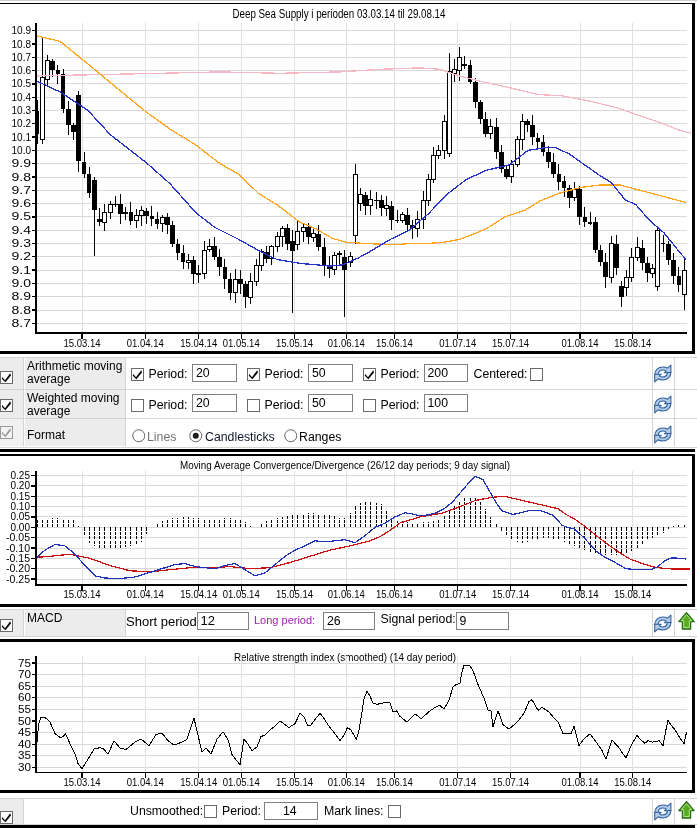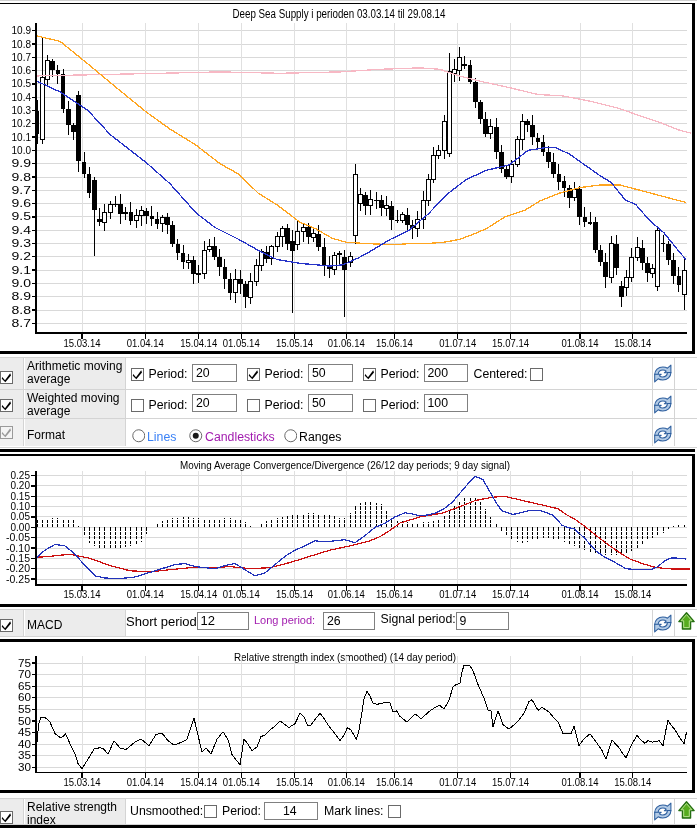--- a/index.html
+++ b/index.html
@@ -711,26 +711,26 @@
 <div class="cbcell" style="background:#f1f1f1">
           <div style="position:absolute;left:1px;top:6px;"><svg width="13" height="13" viewBox="0 0 13 13">
               <rect x="0.5" y="0.5" width="12" height="12" fill="#f4f4f4" stroke="#9a9a9a"></rect>
               <path d="M2.2 6.0 L5.0 9.2 L10.2 2.2 L11.0 4.6 L5.3 11.2 L1.8 7.8 Z" fill="#9a9a9a"></path>
             </svg></div>
         </div>
 <div class="lblcell" style="padding-top:10.5px">Format</div>
 <div style="position:absolute;left:131.5px;top:10px;"><svg width="13.5" height="13.5" viewBox="0 0 13.5 13.5">
             <circle cx="6.75" cy="6.75" r="6" fill="#fff" stroke="#6a6a6a"></circle>
           </svg></div>
-<div style="position:absolute;left:147px;top:11px;font-size:12.3px;color:#3b82f6;white-space:nowrap">Lines</div>
+<div style="position:absolute;left:147px;top:11px;font-size:12.3px;color:#737373;white-space:nowrap">Lines</div>
 <div style="position:absolute;left:189px;top:10px;"><svg width="13.5" height="13.5" viewBox="0 0 13.5 13.5">
             <circle cx="6.75" cy="6.75" r="6" fill="#fff" stroke="#6a6a6a"></circle>
             <circle cx="6.75" cy="6.75" r="3" fill="#1a1a1a"></circle>
           </svg></div>
-<div style="position:absolute;left:205px;top:11px;font-size:12.3px;color:#a21caf;white-space:nowrap">Candlesticks</div>
+<div style="position:absolute;left:205px;top:11px;font-size:12.3px;color:#0f172a;white-space:nowrap">Candlesticks</div>
 <div style="position:absolute;left:283.5px;top:10px;"><svg width="13.5" height="13.5" viewBox="0 0 13.5 13.5">
             <circle cx="6.75" cy="6.75" r="6" fill="#fff" stroke="#6a6a6a"></circle>
           </svg></div>
 <div style="position:absolute;left:299px;top:11px;font-size:12.3px;color:#000;white-space:nowrap">Ranges</div>
 <div class="ic1">
           <div style="position:absolute;left:1.5px;top:6px;"><svg width="19" height="19" viewBox="0 0 19 19">
               <g fill="#b3cbe6" stroke="#2e5f9e" stroke-width="1.05" stroke-linejoin="round">
                 <path d="M0.7 10.6 C0.7 6.2 4.2 3.0 8.9 3.0 C10.7 3.0 12.3 3.4 13.5 4.2 L16.9 1.1 L16.9 8.8 L10.3 8.8 L12.2 7.1 C11.2 6.3 10.1 6.0 8.9 6.0 C6.2 6.0 4.4 7.6 4.1 10.6 Z"></path>
                 <path d="M0.7 10.6 C0.7 6.2 4.2 3.0 8.9 3.0 C10.7 3.0 12.3 3.4 13.5 4.2 L16.9 1.1 L16.9 8.8 L10.3 8.8 L12.2 7.1 C11.2 6.3 10.1 6.0 8.9 6.0 C6.2 6.0 4.4 7.6 4.1 10.6 Z" transform="rotate(180 8.8 9.5)"></path>
               </g>
@@ -739,21 +739,21 @@
 </div>
 </div>
 <div class="tbl" style="top:608.5px;height:28px;border-bottom:1px solid #d4d4d4">
 <div class="row" style="height:27px">
 <div class="cbcell">
           <div style="position:absolute;left:1px;top:8px;"><svg width="13" height="13" viewBox="0 0 13 13">
               <rect x="0.5" y="0.5" width="12" height="12" fill="#fff" stroke="#6a6a6a"></rect>
               <path d="M2.2 6.0 L5.0 9.2 L10.2 2.2 L11.0 4.6 L5.3 11.2 L1.8 7.8 Z" fill="#000"></path>
             </svg></div>
         </div>
-<div class="lblcell" style="padding-top:9px">MACD</div>
+<div class="lblcell" style="padding-top:2px">MACD</div>
 <div style="position:absolute;left:126px;top:4.5px;font-size:13px;color:#000;white-space:nowrap">Short period:</div>
 <div style="position:absolute;left:196.5px;top:2.5px;width:52px;height:18px;background:#fff;border:1px solid #808080;box-sizing:border-box;font-size:13px;line-height:16px;padding-left:3px;color:#000">12</div>
 <div style="position:absolute;left:254px;top:4.5px;font-size:11px;color:#a21caf;white-space:nowrap">Long period:</div>
 <div style="position:absolute;left:323px;top:2.5px;width:52px;height:18px;background:#fff;border:1px solid #808080;box-sizing:border-box;font-size:12.3px;line-height:16px;padding-left:3px;color:#000">26</div>
 <div style="position:absolute;left:380.5px;top:2px;font-size:12.3px;color:#000;white-space:nowrap">Signal period:</div>
 <div style="position:absolute;left:455.5px;top:2.5px;width:53px;height:18px;background:#fff;border:1px solid #808080;box-sizing:border-box;font-size:12.3px;line-height:16px;padding-left:3px;color:#000">9</div>
 <div class="ic1">
           <div style="position:absolute;left:1.5px;top:4px;"><svg width="19" height="19" viewBox="0 0 19 19">
               <g fill="#b3cbe6" stroke="#2e5f9e" stroke-width="1.05" stroke-linejoin="round">
                 <path d="M0.7 10.6 C0.7 6.2 4.2 3.0 8.9 3.0 C10.7 3.0 12.3 3.4 13.5 4.2 L16.9 1.1 L16.9 8.8 L10.3 8.8 L12.2 7.1 C11.2 6.3 10.1 6.0 8.9 6.0 C6.2 6.0 4.4 7.6 4.1 10.6 Z"></path>
@@ -768,21 +768,20 @@
 </div>
     </div>
 <div class="tbl" style="top:797.5px;height:27px;border-bottom:1px solid #d4d4d4">
 <div class="row" style="height:29px">
 <div class="cbcell">
           <div style="position:absolute;left:1px;top:11.5px;"><svg width="13" height="13" viewBox="0 0 13 13">
               <rect x="0.5" y="0.5" width="12" height="12" fill="#fff" stroke="#6a6a6a"></rect>
               <path d="M2.2 6.0 L5.0 9.2 L10.2 2.2 L11.0 4.6 L5.3 11.2 L1.8 7.8 Z" fill="#000"></path>
             </svg></div>
         </div>
-<div class="lblcell">Relative strength index</div>
 <div style="position:absolute;left:130px;top:5px;font-size:12.3px;color:#000;white-space:nowrap">Unsmoothed:</div>
 <div style="position:absolute;left:204px;top:5.5px;"><svg width="13" height="13" viewBox="0 0 13 13">
             <rect x="0.5" y="0.5" width="12" height="12" fill="#fff" stroke="#6a6a6a"></rect>
           </svg></div>
 <div style="position:absolute;left:222px;top:5px;font-size:12.3px;color:#000;white-space:nowrap">Period:</div>
 <div style="position:absolute;left:264px;top:3px;width:54px;height:18px;background:#fff;border:1px solid #808080;box-sizing:border-box;font-size:12.3px;line-height:16px;padding-left:18px;color:#000">14</div>
 <div style="position:absolute;left:324px;top:5px;font-size:12.3px;color:#000;white-space:nowrap">Mark lines:</div>
 <div style="position:absolute;left:388px;top:5.5px;"><svg width="13" height="13" viewBox="0 0 13 13">
             <rect x="0.5" y="0.5" width="12" height="12" fill="#fff" stroke="#6a6a6a"></rect>
           </svg></div>

